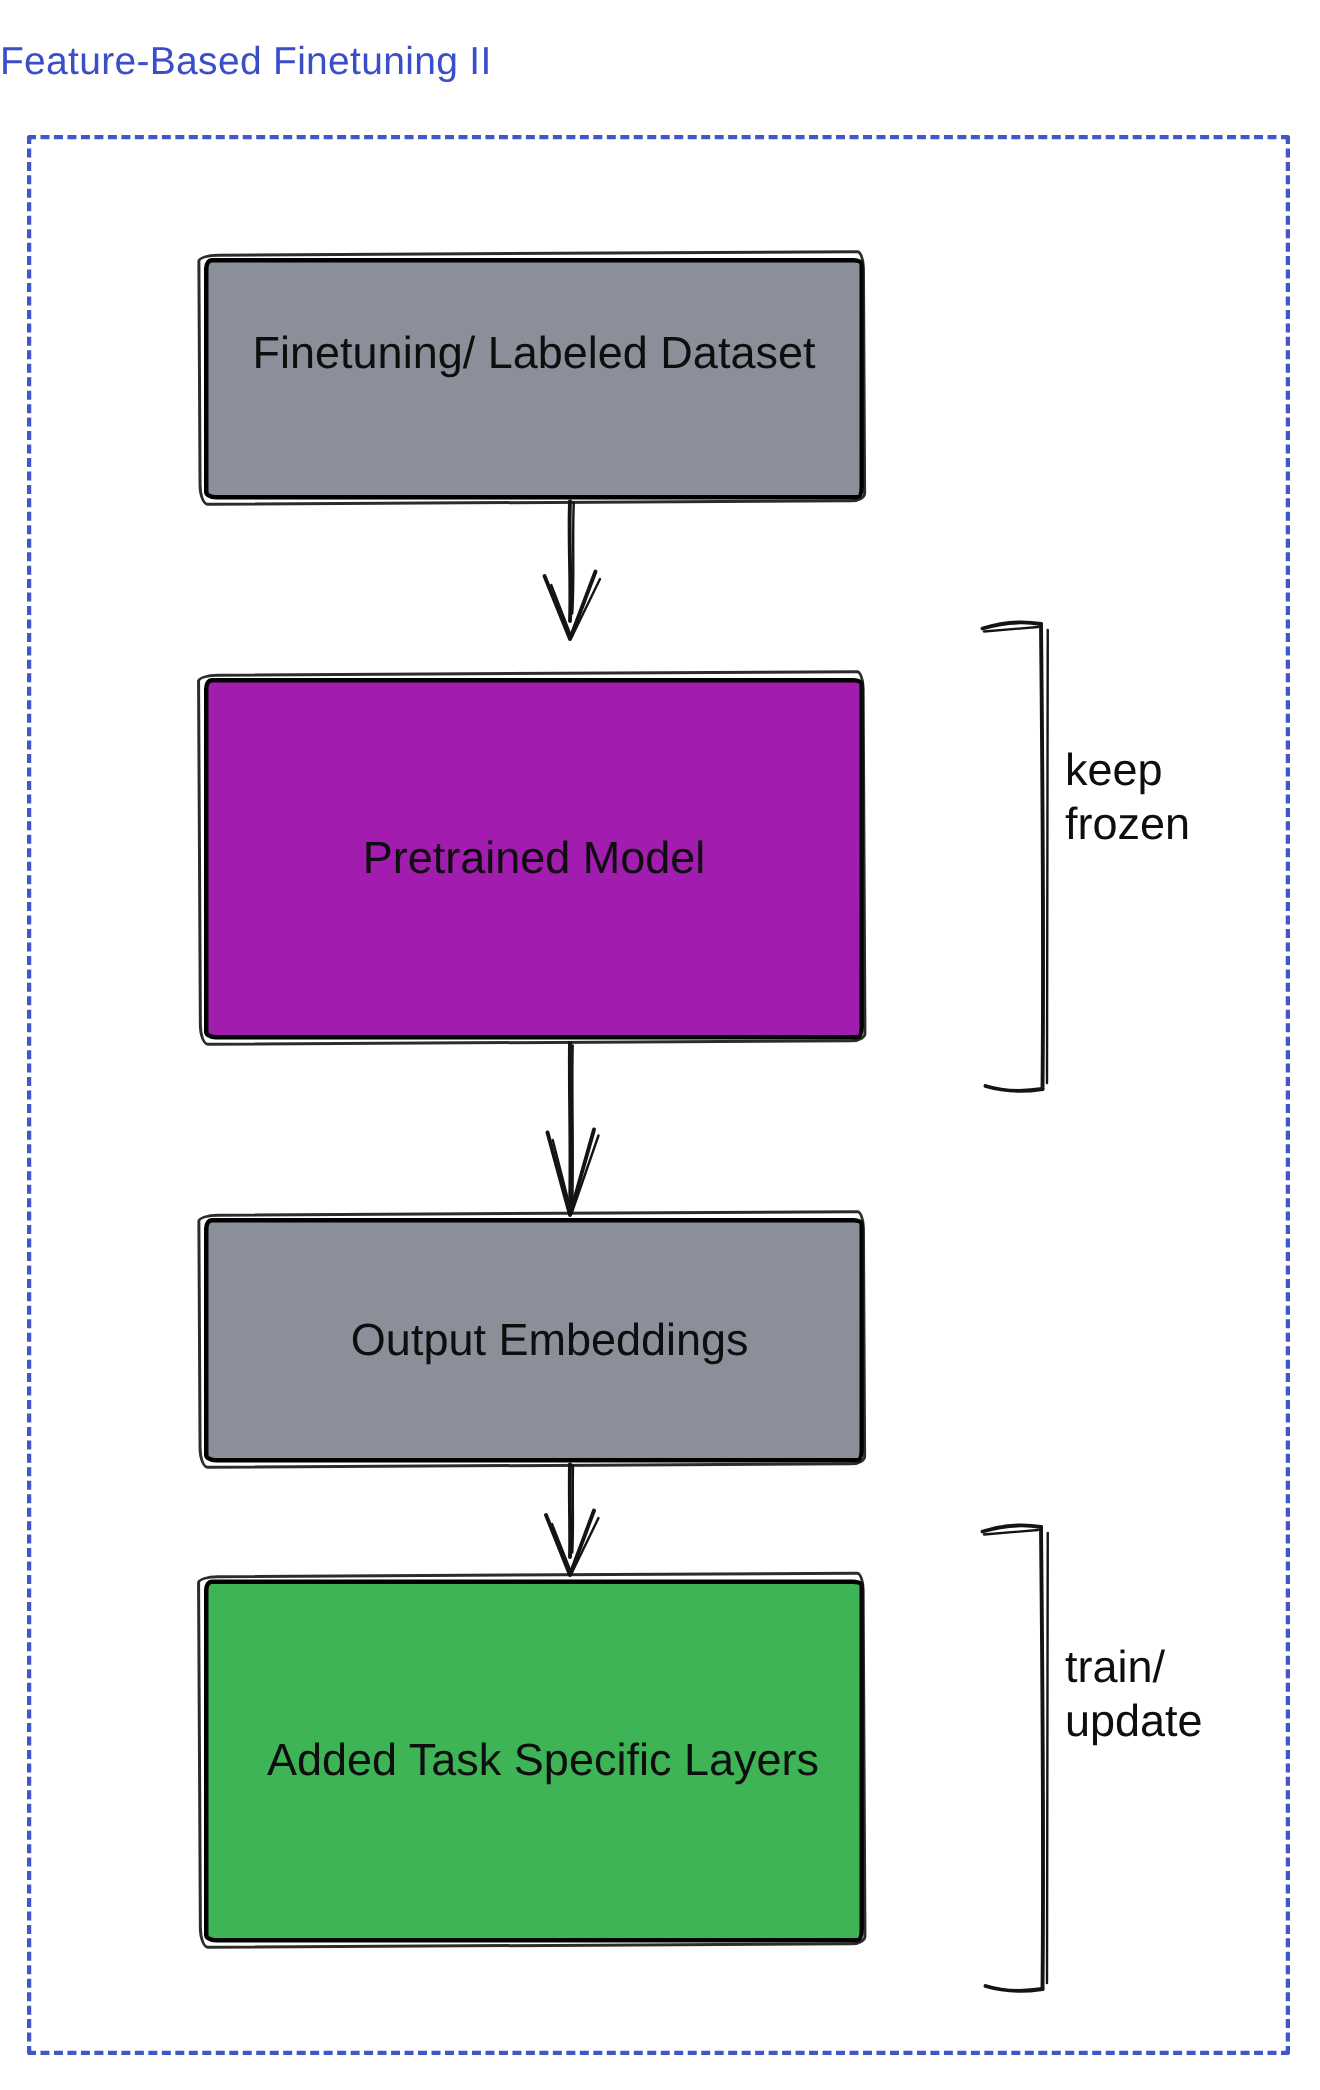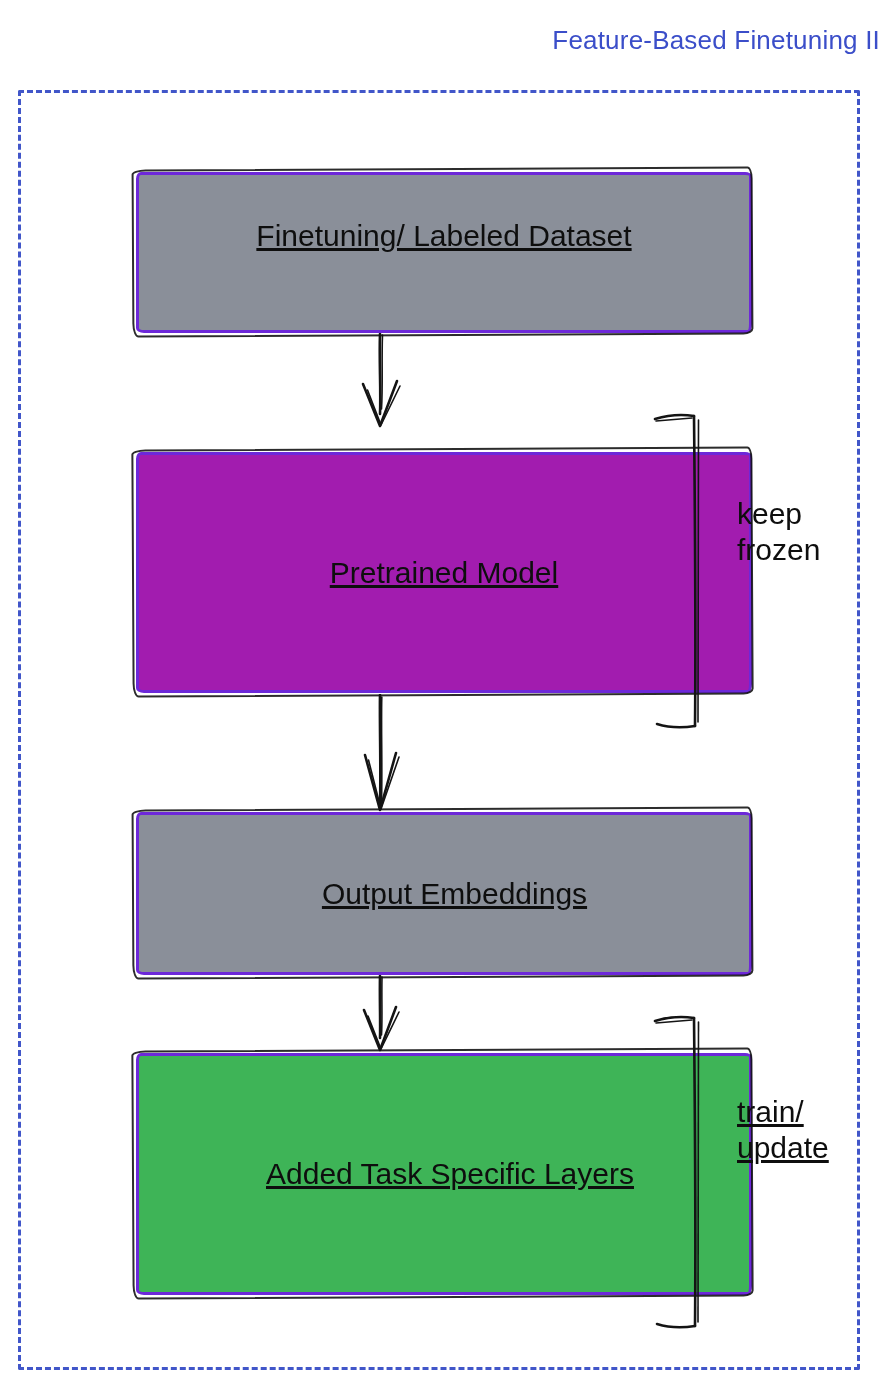--- a/index.html
+++ b/index.html
@@ -13,48 +13,47 @@
     width: 880px;
     height: 1393px;
     background: #ffffff;
     overflow: hidden;
   }
   .title {
     position: absolute;
     top: 24px;
     left: 0;
     width: 100%;
-    text-align: right;
+    text-align: left;
     font-size: 26px;
     line-height: 32px;
     color: #3b4ec9;
     letter-spacing: 0.2px;
   }
   .frame {
     position: absolute;
     left: 18px;
     top: 90px;
     width: 836px;
     height: 1274px;
     border: 3px dashed #4156c9;
     border-radius: 2px;
   }
   .box {
     position: absolute;
     left: 136px;
-    width: 616px;
+    width: 440px;
     box-sizing: border-box;
-    border: 3px solid #6d28d9;
+    border: 3px solid #000000;
     border-radius: 5px 7px 4px 8px / 7px 4px 9px 5px;
     display: flex;
     align-items: center;
     justify-content: center;
     font-size: 30px;
     color: #0e0e0e;
-    text-decoration: underline;
   }
   
   .box::after {
     content: "";
     position: absolute;
     inset: -7px -4px -6px -7px;
     border: 2px solid rgba(15, 15, 15, 0.88);
     border-radius: 14px 5px 10px 6px / 5px 12px 6px 14px;
     transform: rotate(-0.3deg);
     pointer-events: none;
@@ -77,28 +76,28 @@
   .arrow path, .bracket path {
     fill: none;
     stroke: #141414;
     stroke-linecap: round;
     stroke-linejoin: round;
   }
   .stroke-main { stroke-width: 2.6; }
   .stroke-echo { stroke-width: 1.6; }
   .side-label {
     position: absolute;
-    left: 737px;
+    left: 710px;
     font-size: 30px;
     line-height: 36px;
     color: #0e0e0e;
     white-space: pre-line;
   }
   .label-keep  { top: 496px; }
-  .label-train { top: 1094px; text-decoration: underline; }
+  .label-train { top: 1094px; }
 </style>
 </head>
 <body>
 
 <div class="canvas">
 
   <div class="title">Feature-Based Finetuning II</div>
 
   <div class="frame"></div>
 

